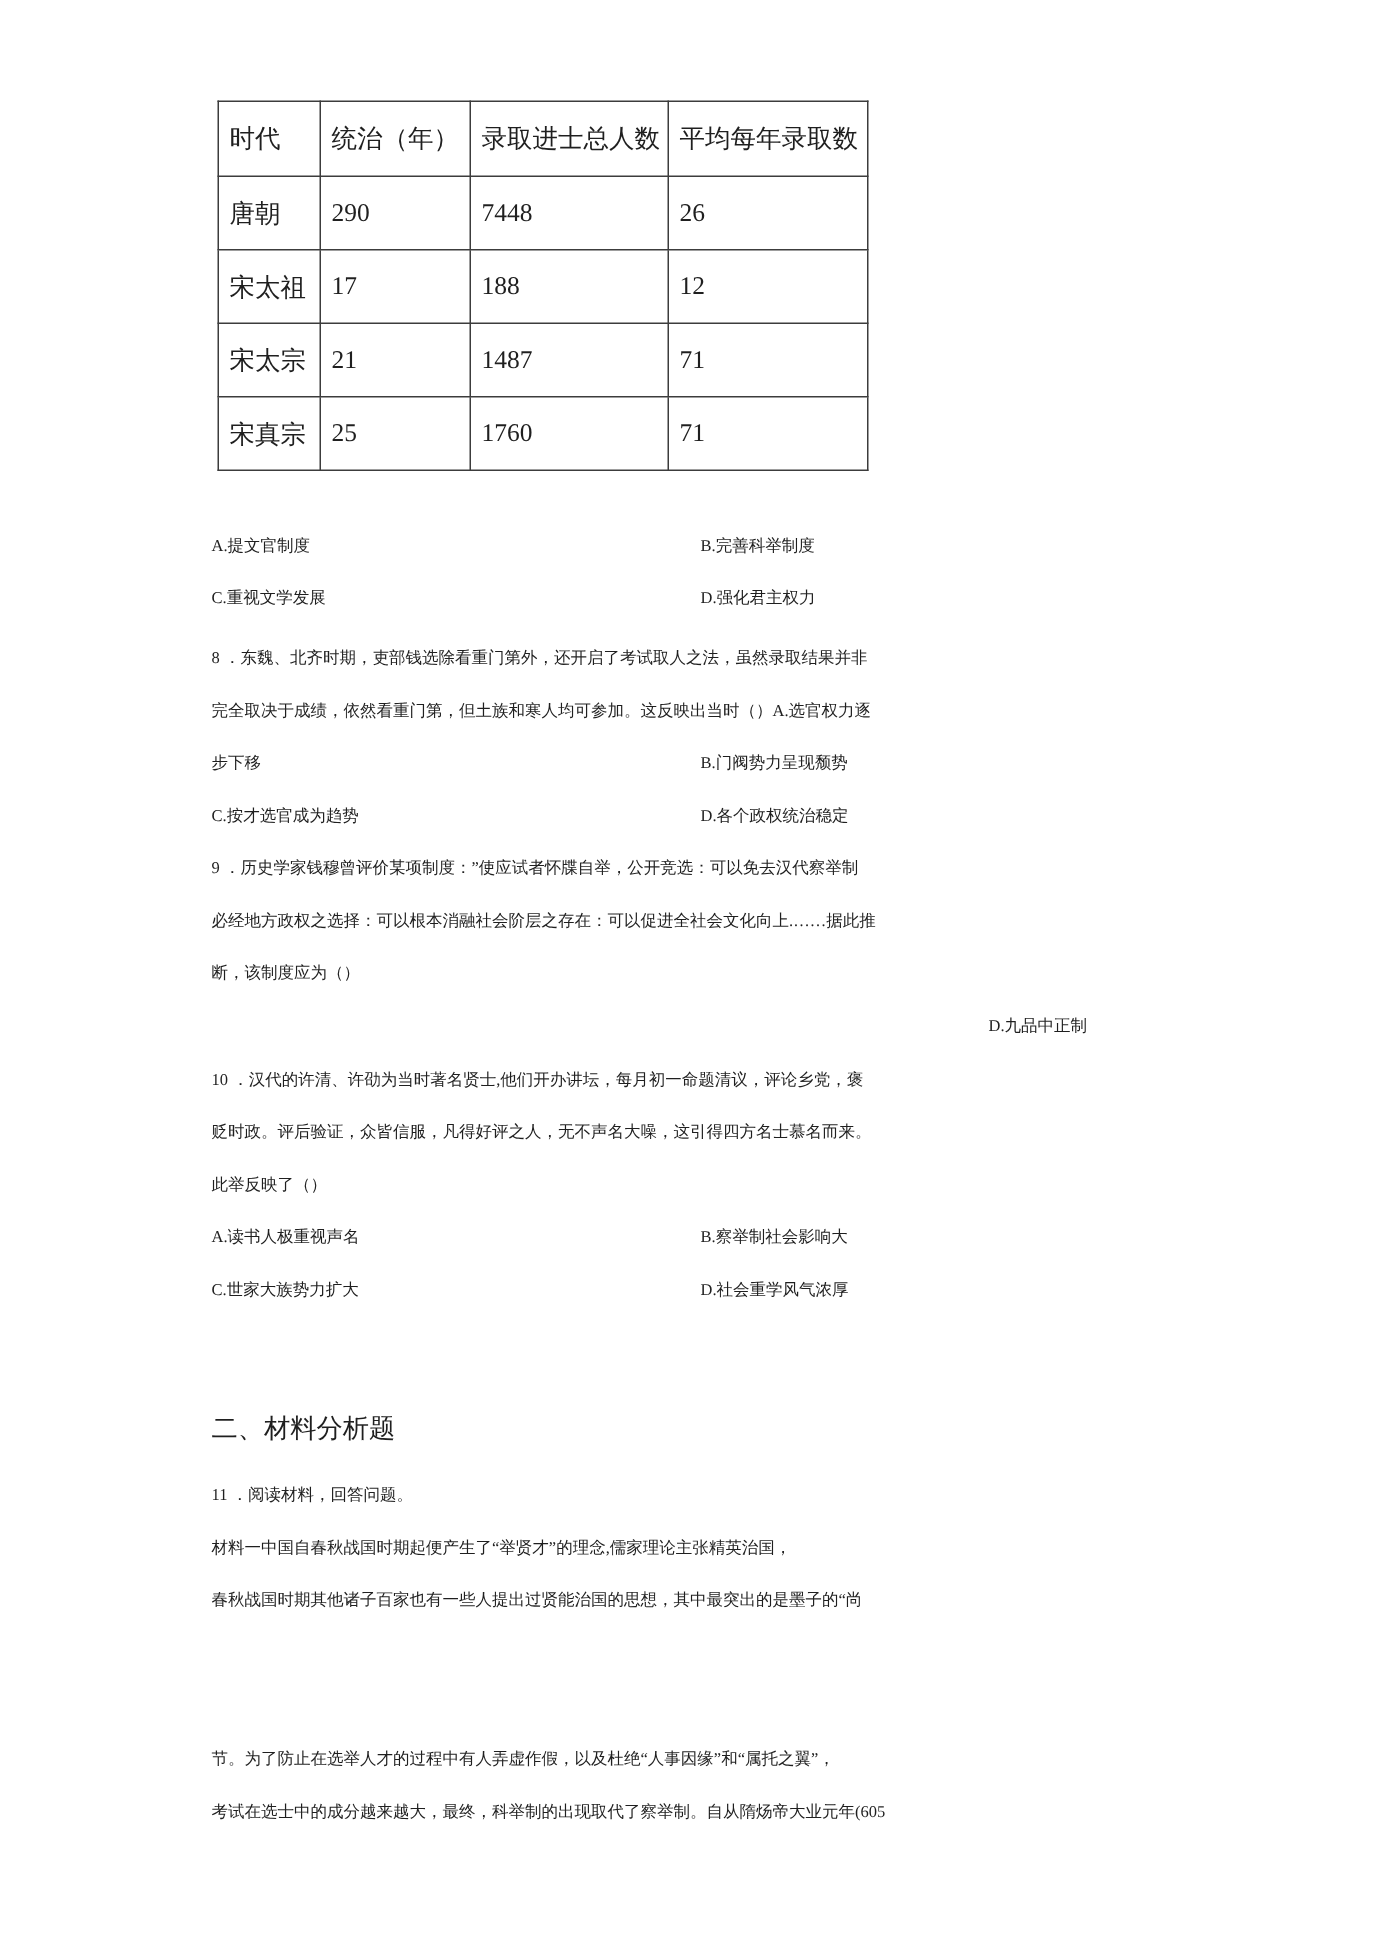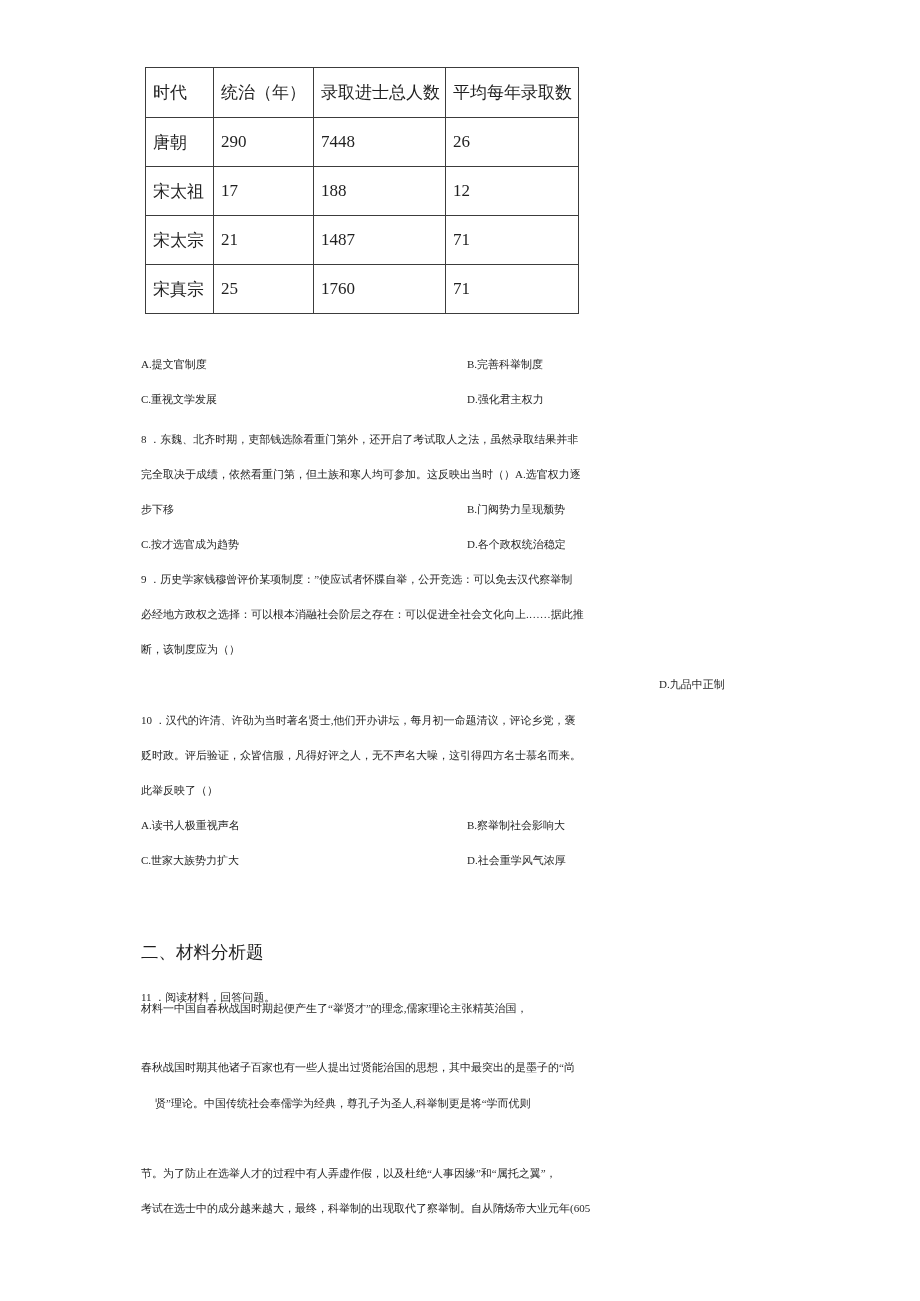--- a/index.html
+++ b/index.html
@@ -128,19 +128,18 @@
     <span class="col-b">B.察举制社会影响大</span>
   </div>
   <div class="line" style="top:848px">
     <span>C.世家大族势力扩大</span>
     <span class="col-b">D.社会重学风气浓厚</span>
   </div>
 
   <div class="line heading" style="top:940px">二、材料分析题</div>
   <div class="line" style="top:985px">11 ．阅读材料，回答问题。</div>
 
-  <div class="line" style="top:996px">材料一中国自春秋战国时期起便产生了“举贤才”的理念,儒家理论主张精英治国，</div>
+  <div class="line" style="top:1020px">材料一中国自春秋战国时期起便产生了“举贤才”的理念,儒家理论主张精英治国，</div>
   <div class="line" style="top:1055px">春秋战国时期其他诸子百家也有一些人提出过贤能治国的思想，其中最突出的是墨子的“尚</div>
-  <div class="line indent" style="top:1091px">贤”理论。中国传统社会奉儒学为经典，尊孔子为圣人,科举制更是将“学而优则</div>
   <div class="line" style="top:1161px">节。为了防止在选举人才的过程中有人弄虚作假，以及杜绝“人事因缘”和“属托之翼”，</div>
   <div class="line" style="top:1196px">考试在选士中的成分越来越大，最终，科举制的出现取代了察举制。自从隋炀帝大业元年(605</div>
 
 </div>
 
 </body></html>

